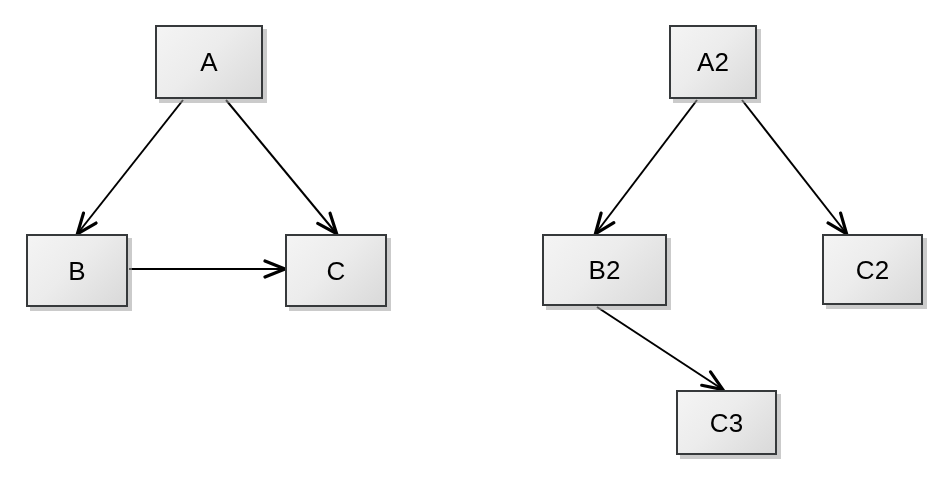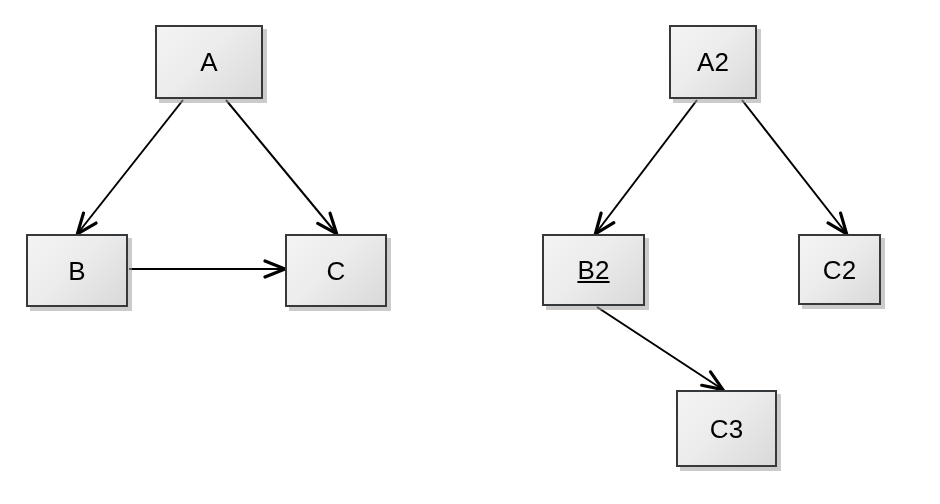--- a/index.html
+++ b/index.html
@@ -70,24 +70,24 @@
       </div>
       <div class="node" style="left: 26px; top: 234px; width: 102px; height: 73px;">
         <span class="node-label">B</span>
       </div>
       <div class="node" style="left: 285px; top: 234px; width: 102px; height: 73px;">
         <span class="node-label">C</span>
       </div>
       <div class="node" style="left: 669px; top: 25px; width: 88px; height: 74px;">
         <span class="node-label">A2</span>
       </div>
-      <div class="node" style="left: 542px; top: 234px; width: 103px; height: 72px; text-decoration: underline;">
+      <div class="node" style="left: 542px; top: 234px; width: 125px; height: 72px;">
         <span class="node-label">B2</span>
       </div>
-      <div class="node" style="left: 798px; top: 234px; width: 83px; height: 71px; text-align: right;">
+      <div class="node" style="left: 822px; top: 234px; width: 101px; height: 71px; text-align: right;">
         <span class="node-label">C2</span>
       </div>
-      <div class="node" style="left: 676px; top: 390px; width: 101px; height: 77px;">
+      <div class="node" style="left: 676px; top: 390px; width: 101px; height: 65px;">
         <span class="node-label">C3</span>
       </div>
     </div>
 
 </div>
 
 </body></html>

